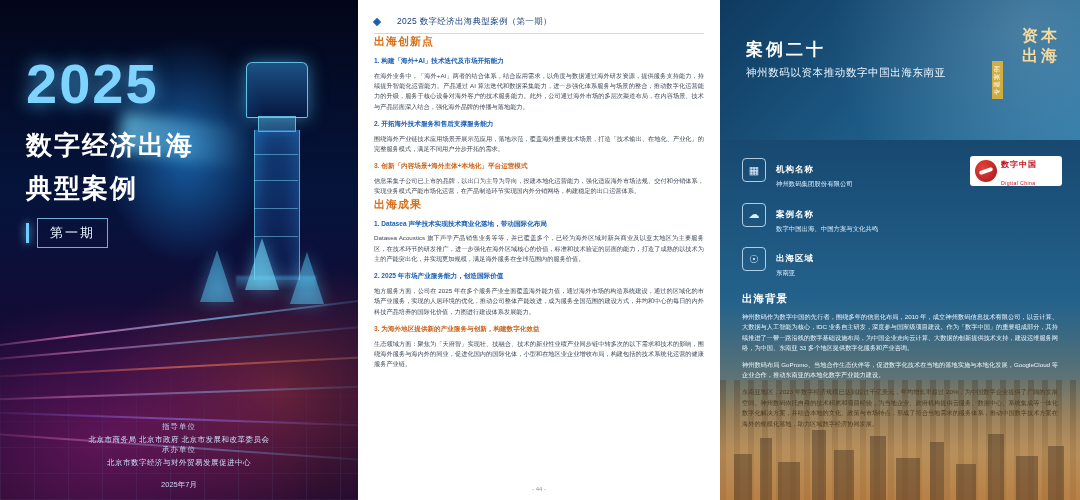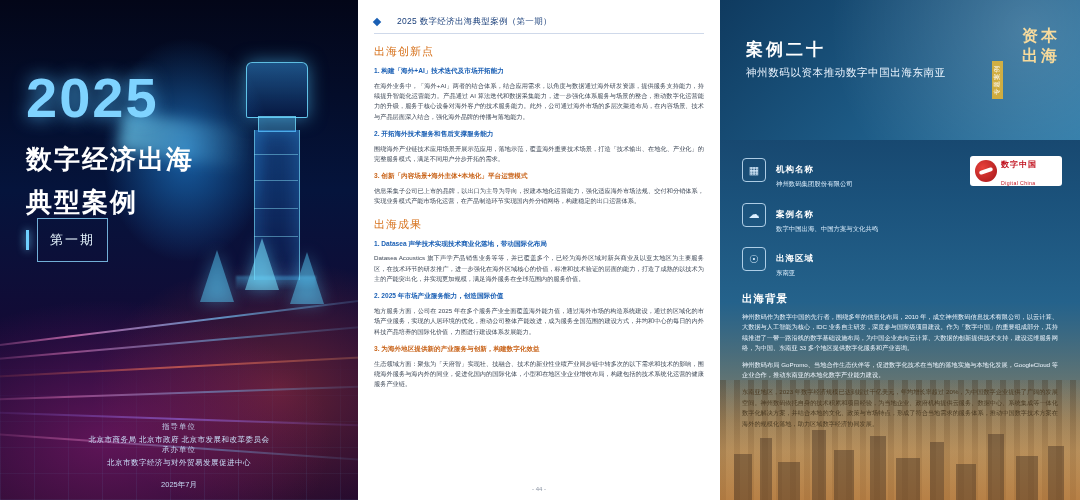--- a/index.html
+++ b/index.html
@@ -51,40 +51,40 @@
       repeating-linear-gradient(90deg, rgba(120,200,255,.10) 0 1px, transparent 1px 34px),
       repeating-linear-gradient(0deg, rgba(120,200,255,.08) 0 1px, transparent 1px 26px);
     mask-image:linear-gradient(180deg,transparent,rgba(0,0,0,.8));}
 
   .sail{position:absolute;width:0;height:0;border-left:17px solid transparent;border-right:17px solid transparent;
     border-bottom:52px solid rgba(90,210,255,.45);filter:drop-shadow(0 0 8px rgba(90,210,255,.8));}
   .sail.a{left:200px;top:250px;}
   .sail.b{left:245px;top:238px;border-bottom-color:rgba(120,225,255,.55);}
   .sail.c{left:290px;top:252px;}
 
-  .cover-title{position:absolute;left:26px;top:70px;color:#fff;}
+  .cover-title{position:absolute;left:26px;top:56px;color:#fff;}
   .year{font-size:56px;font-weight:700;letter-spacing:2px;color:#7fd3ff;
     text-shadow:0 0 18px rgba(80,190,255,.85);line-height:1;}
   .ct-l1{margin-top:16px;font-size:26px;font-weight:700;letter-spacing:2px;}
   .ct-l2{margin-top:8px;font-size:26px;font-weight:700;letter-spacing:2px;}
   .issue{position:absolute;left:26px;top:218px;display:flex;align-items:center;gap:8px;}
   .issue .bar{width:3px;height:20px;background:#6fd0ff;box-shadow:0 0 8px #6fd0ff;}
-  .issue .box{border:1px solid rgba(140,215,255,.8);padding:12px 12px;color:#e8f6ff;font-size:13px;letter-spacing:2px;}
+  .issue .box{border:1px solid rgba(140,215,255,.8);padding:5px 12px;color:#e8f6ff;font-size:13px;letter-spacing:2px;}
   .cover-foot{position:absolute;left:0;right:0;bottom:10px;text-align:center;color:#cfe6ff;}
   .cf-lbl{font-size:7.5px;opacity:.85;letter-spacing:1px;margin-top:0;}
   .cf-org{font-size:7.5px;opacity:.95;letter-spacing:.5px;margin-top:3px;}
   .cf-date{font-size:7.5px;opacity:.9;margin-top:12px;}
 
   
   .mid{position:relative;width:362px;height:500px;background:#ffffff;padding:0 16px;box-sizing:border-box;}
   .mid-head{display:flex;align-items:center;gap:6px;padding-top:16px;}
   .mid-head .sq{width:6px;height:6px;background:#1a5fb4;transform:rotate(45deg);}
   .mid-head .t{font-size:8.5px;color:#1a3f7a;letter-spacing:.3px;margin-left:11px;}
   .mid-rule{margin-top:5px;height:1px;background:#cfd9ea;}
-  .sec-title{margin-top:10px;font-size:11px;font-weight:400;color:#d6701a;letter-spacing:1px;}
+  .sec-title{margin-top:0;font-size:11px;font-weight:700;color:#d6701a;letter-spacing:1px;}
   .para{margin-top:5px;font-size:6.2px;line-height:1.65;color:#3c4655;text-align:justify;}
   .bullet{margin-top:7px;font-size:6.6px;font-weight:700;color:#1a5fb4;line-height:1.5;}
   .bullet.org{color:#c9641a;}
   .mid-foot{position:absolute;left:0;right:0;bottom:8px;text-align:center;font-size:6px;color:#8d96a5;}
 
   
   .right{position:relative;width:360px;height:500px;overflow:hidden;
     background:linear-gradient(180deg,#1f4f7a 0%,#2f6f95 40%,#7a8a7a 72%,#c8a06a 100%);}
   .right-top{position:relative;height:140px;background:linear-gradient(135deg,#0f3a5f 0%,#1d5b86 55%,#2a78a6 100%);}
   .right-top:after{content:"";position:absolute;inset:0;

